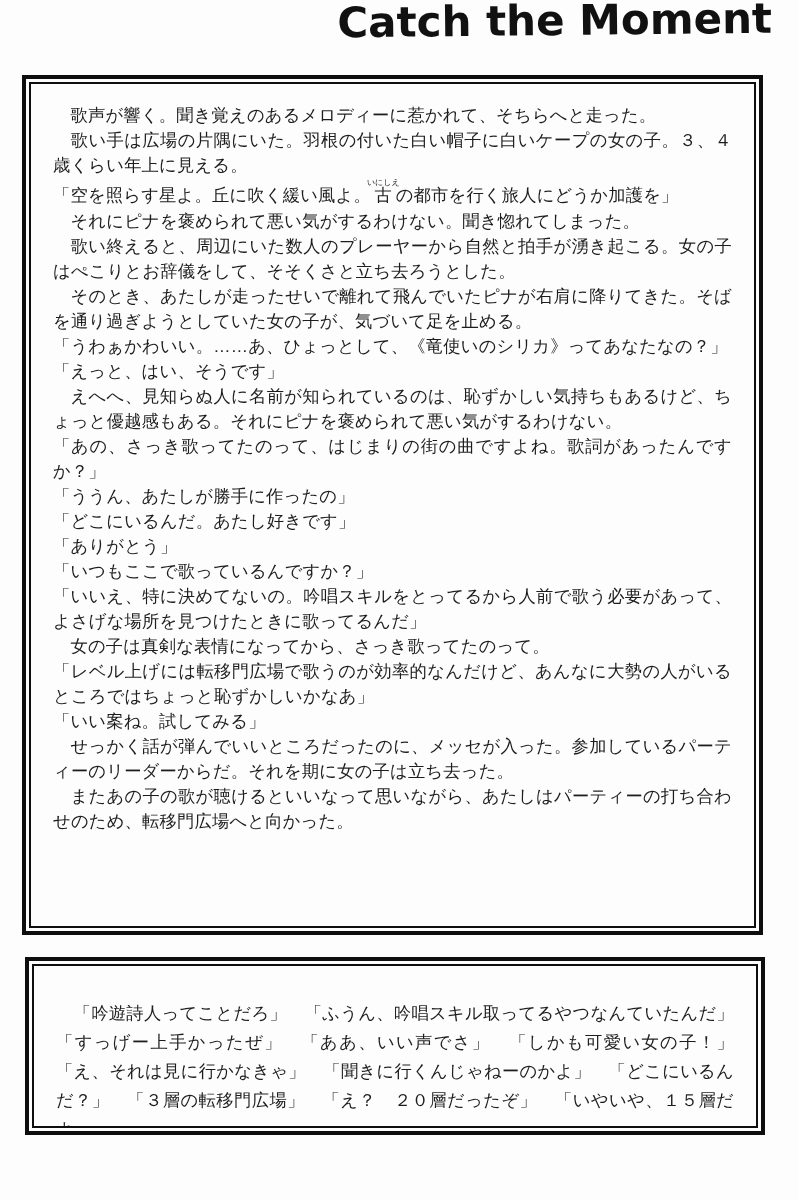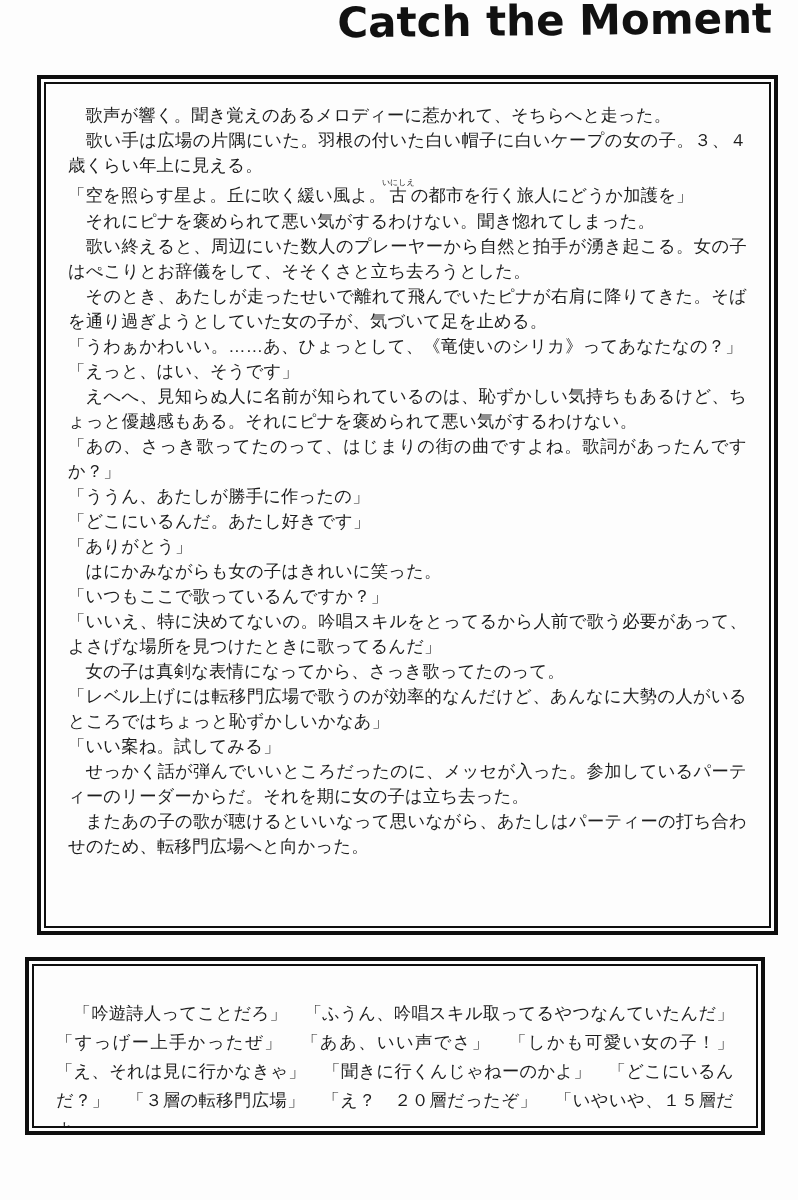--- a/index.html
+++ b/index.html
@@ -36,21 +36,21 @@
     background: #fdfdfd;
   }
   .framed-box .inner {
     position: absolute;
     top: 3px; left: 3px; right: 3px; bottom: 3px;
     border: 2px solid #0e0e0e;
     box-sizing: border-box;
     overflow: hidden;
   }
   .story-box {
-    left: 37px;
+    left: 22px;
     top: 75px;
     width: 741px;
     height: 860px;
   }
   .story-box .inner {
     padding: 19px 22px;
   }
   .dialogue-box {
     left: 25px;
     top: 957px;
@@ -94,21 +94,20 @@
         <p class="para">　それにピナを褒められて悪い気がするわけない。聞き惚れてしまった。</p>
         <p class="para">　歌い終えると、周辺にいた数人のプレーヤーから自然と拍手が湧き起こる。女の子はぺこりとお辞儀をして、そそくさと立ち去ろうとした。</p>
         <p class="para">　そのとき、あたしが走ったせいで離れて飛んでいたピナが右肩に降りてきた。そばを通り過ぎようとしていた女の子が、気づいて足を止める。</p>
         <p class="para">「うわぁかわいい。……あ、ひょっとして、《竜使いのシリカ》ってあなたなの？」</p>
         <p class="para">「えっと、はい、そうです」</p>
         <p class="para">　えへへ、見知らぬ人に名前が知られているのは、恥ずかしい気持ちもあるけど、ちょっと優越感もある。それにピナを褒められて悪い気がするわけない。</p>
         <p class="para">「あの、さっき歌ってたのって、はじまりの街の曲ですよね。歌詞があったんですか？」</p>
         <p class="para">「ううん、あたしが勝手に作ったの」</p>
         <p class="para">「どこにいるんだ。あたし好きです」</p>
         <p class="para">「ありがとう」</p>
-        <p class="para">　はにかみながらも女の子はきれいに笑った。</p>
         <p class="para">「いつもここで歌っているんですか？」</p>
         <p class="para">「いいえ、特に決めてないの。吟唱スキルをとってるから人前で歌う必要があって、よさげな場所を見つけたときに歌ってるんだ」</p>
         <p class="para">　女の子は真剣な表情になってから、さっき歌ってたのって。</p>
         <p class="para">「レベル上げには転移門広場で歌うのが効率的なんだけど、あんなに大勢の人がいるところではちょっと恥ずかしいかなあ」</p>
         <p class="para">「いい案ね。試してみる」</p>
         <p class="para">　せっかく話が弾んでいいところだったのに、メッセが入った。参加しているパーティーのリーダーからだ。それを期に女の子は立ち去った。</p>
         <p class="para">　またあの子の歌が聴けるといいなって思いながら、あたしはパーティーの打ち合わせのため、転移門広場へと向かった。</p>
       </div>
   </div>
 </div>

